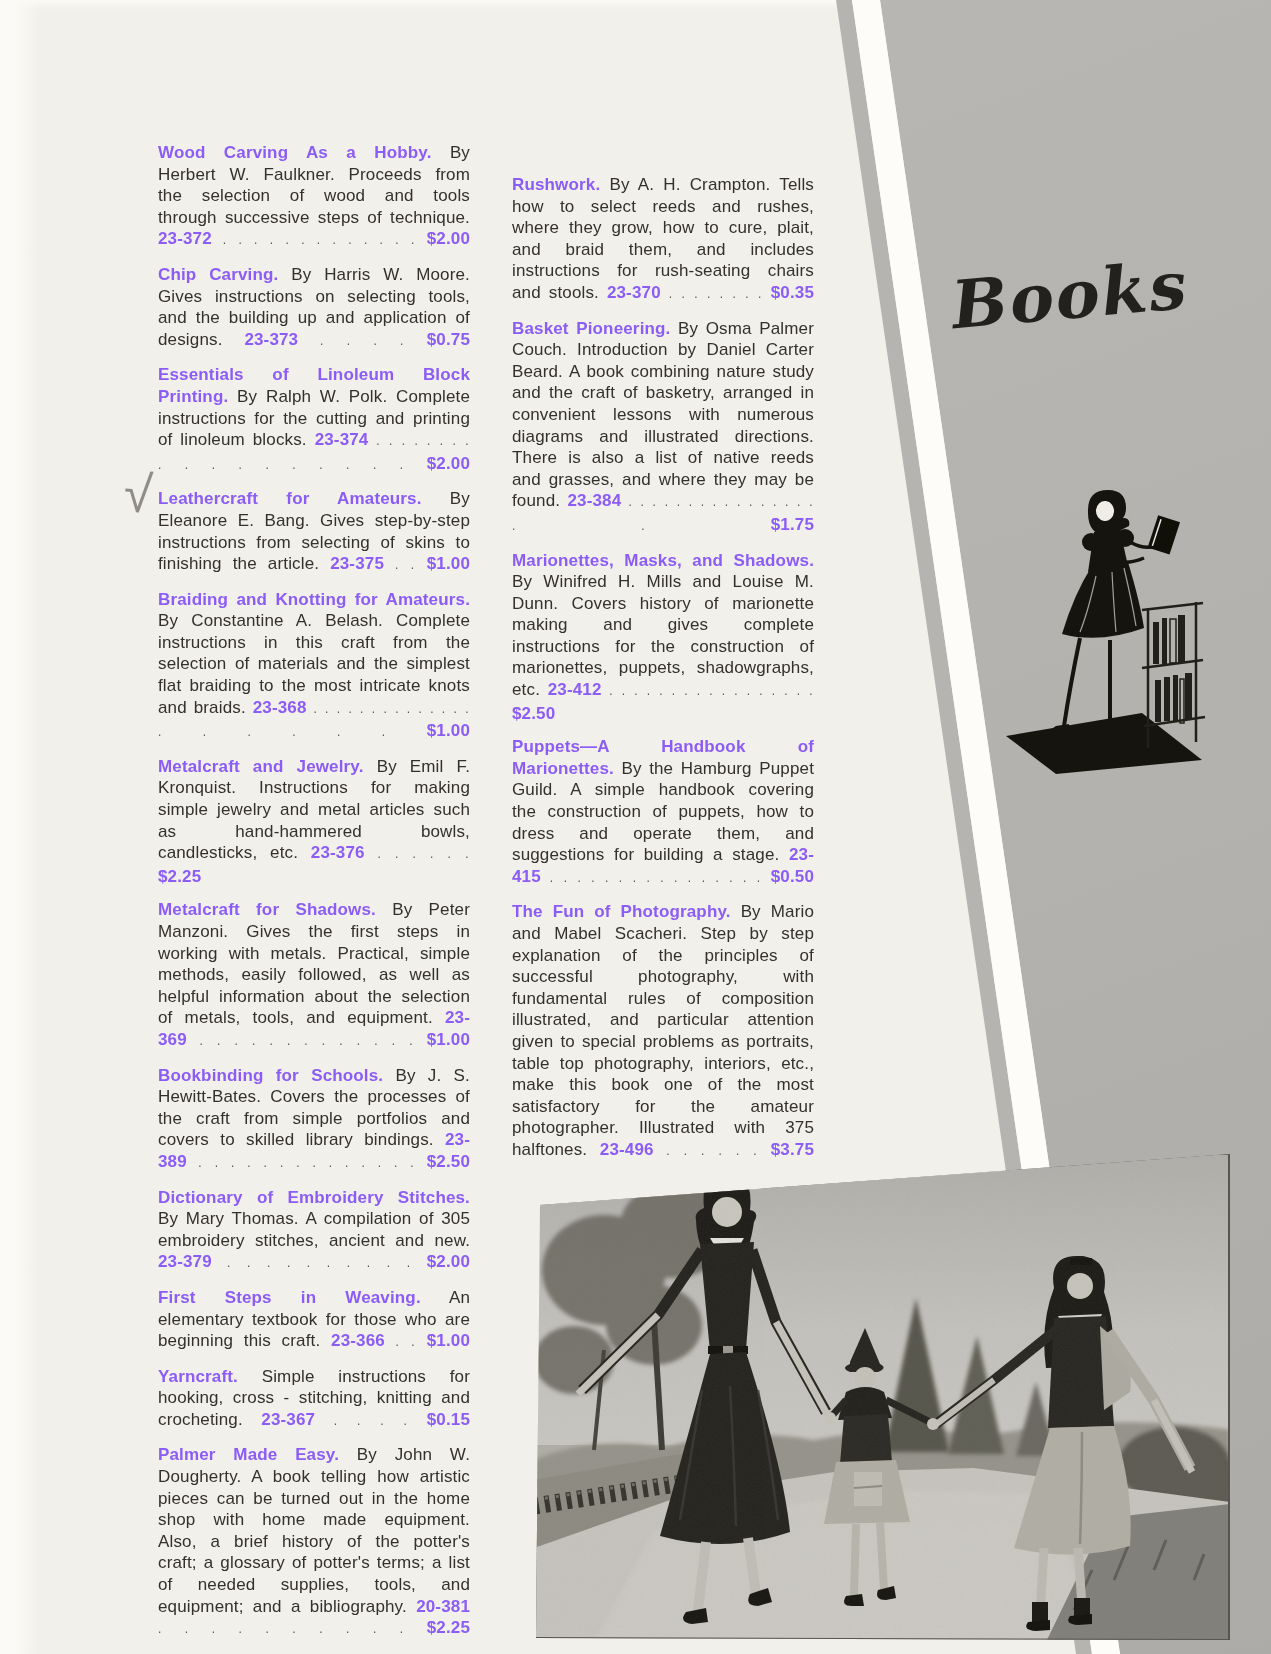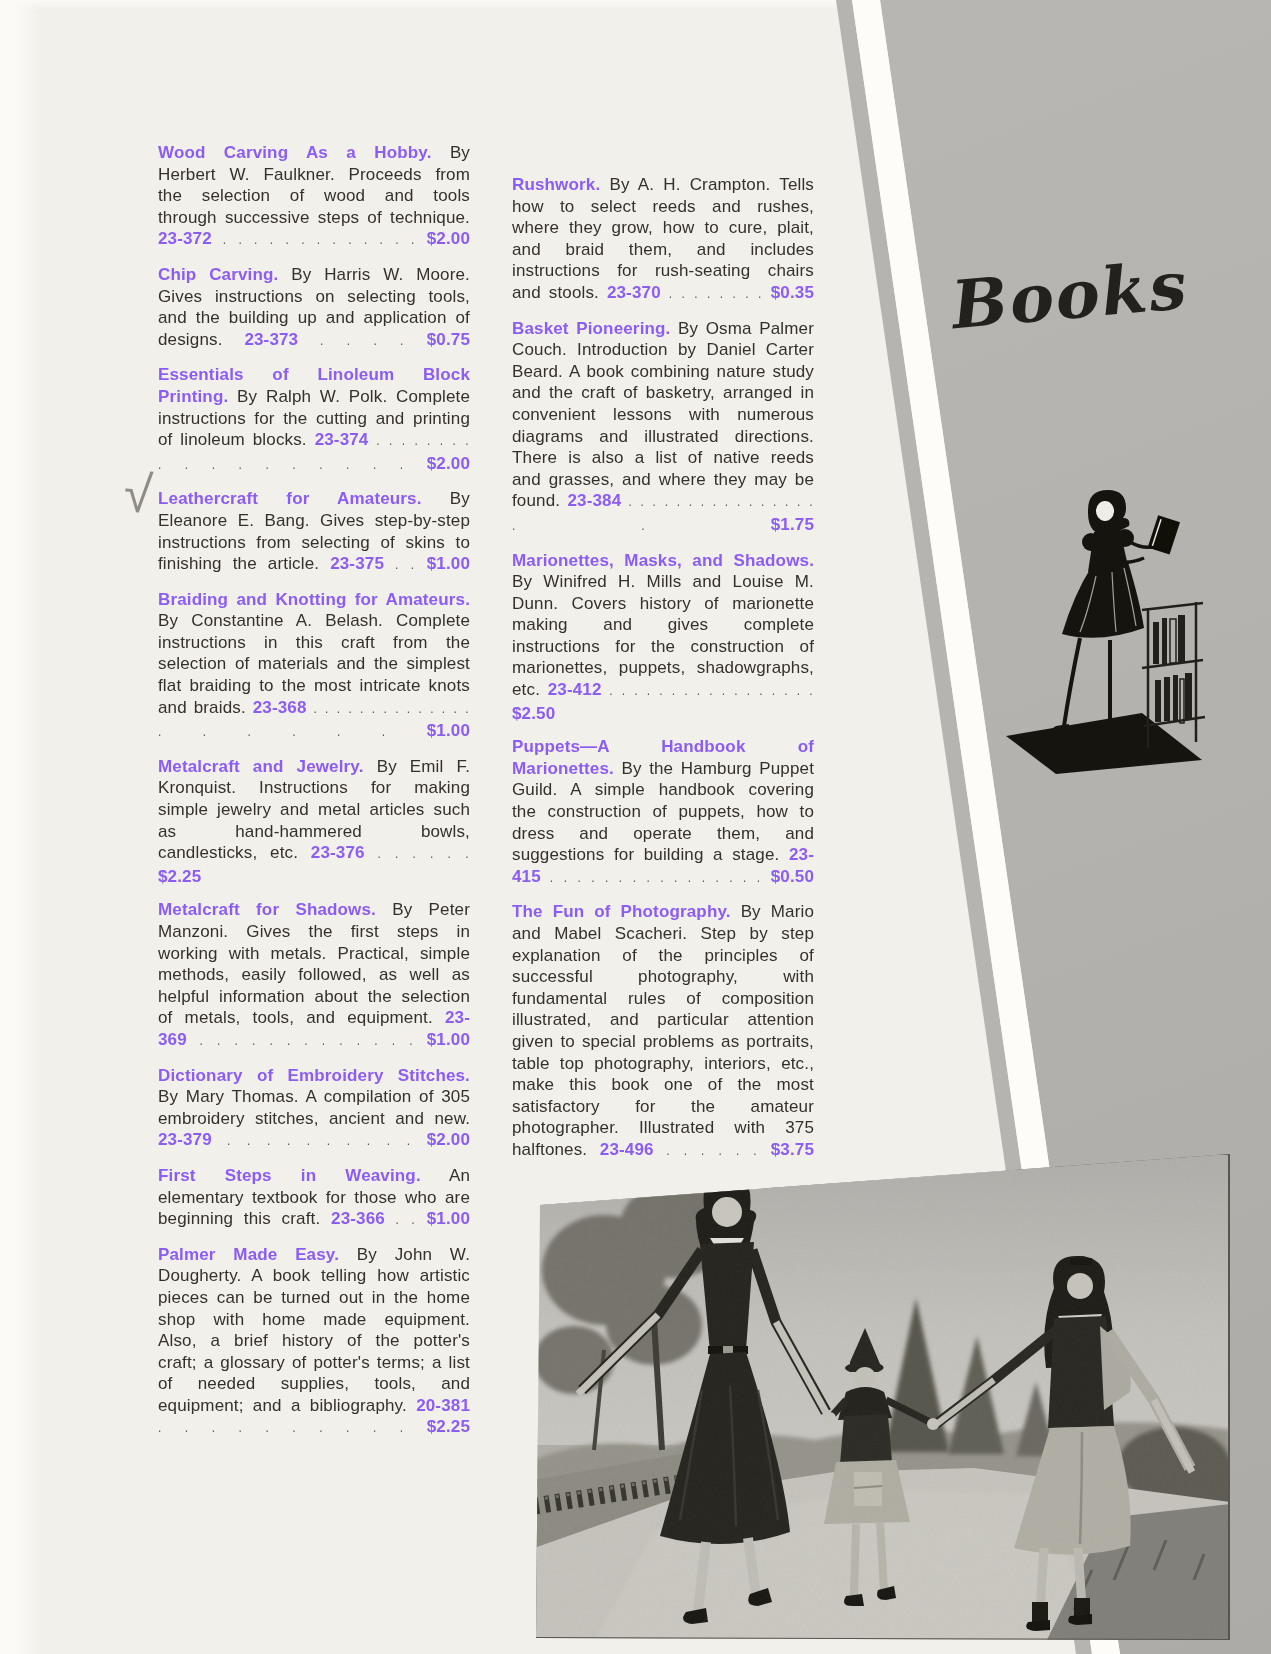--- a/index.html
+++ b/index.html
@@ -148,39 +148,55 @@
 
       <p class="entry">
         
         <b>Metalcraft for Shadows.</b>
         <span>By Peter Manzoni. Gives the first steps in working with metals. Practical, simple methods, easily followed, as well as helpful information about the selection of metals, tools, and equipment.</span>
         <b>23-369</b>
         <span class="dots">. . . . . . . . . . . . .</span>
         <b>$1.00</b>
       </p>
 
+      <p class="entry">
+        
+        <b>Bookbinding for Schools.</b>
+        <span>By J. S. Hewitt-Bates. Covers the processes of the craft from simple portfolios and covers to skilled library bindings.</span>
+        <b>23-389</b>
+        <span class="dots">. . . . . . . . . . . . . .</span>
+        <b>$2.50</b>
+      </p>
 
       <p class="entry">
         
         <b>Dictionary of Embroidery Stitches.</b>
         <span>By Mary Thomas. A compilation of 305 embroidery stitches, ancient and new.</span>
         <b>23-379</b>
         <span class="dots">. . . . . . . . . .</span>
         <b>$2.00</b>
       </p>
 
       <p class="entry">
         
         <b>First Steps in Weaving.</b>
         <span>An elementary textbook for those who are beginning this craft.</span>
         <b>23-366</b>
         <span class="dots">. .</span>
         <b>$1.00</b>
       </p>
 
+      <p class="entry">
+        
+        <b>Yarncraft.</b>
+        <span>Simple instructions for hooking, cross - stitching, knitting and crocheting.</span>
+        <b>23-367</b>
+        <span class="dots">. . . .</span>
+        <b>$0.15</b>
+      </p>
 
       <p class="entry">
         
         <b>Palmer Made Easy.</b>
         <span>By John W. Dougherty. A book telling how artistic pieces can be turned out in the home shop with home made equipment. Also, a brief history of the potter's craft; a glossary of potter's terms; a list of needed supplies, tools, and equipment; and a bibliography.</span>
         <b>20-381</b>
         <span class="dots">. . . . . . . . . .</span>
         <b>$2.25</b>
       </p>
     </div>

